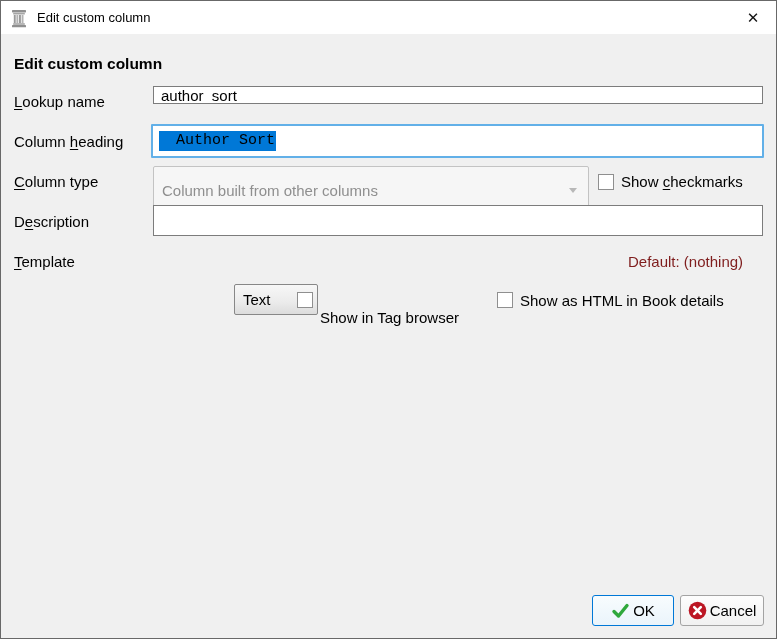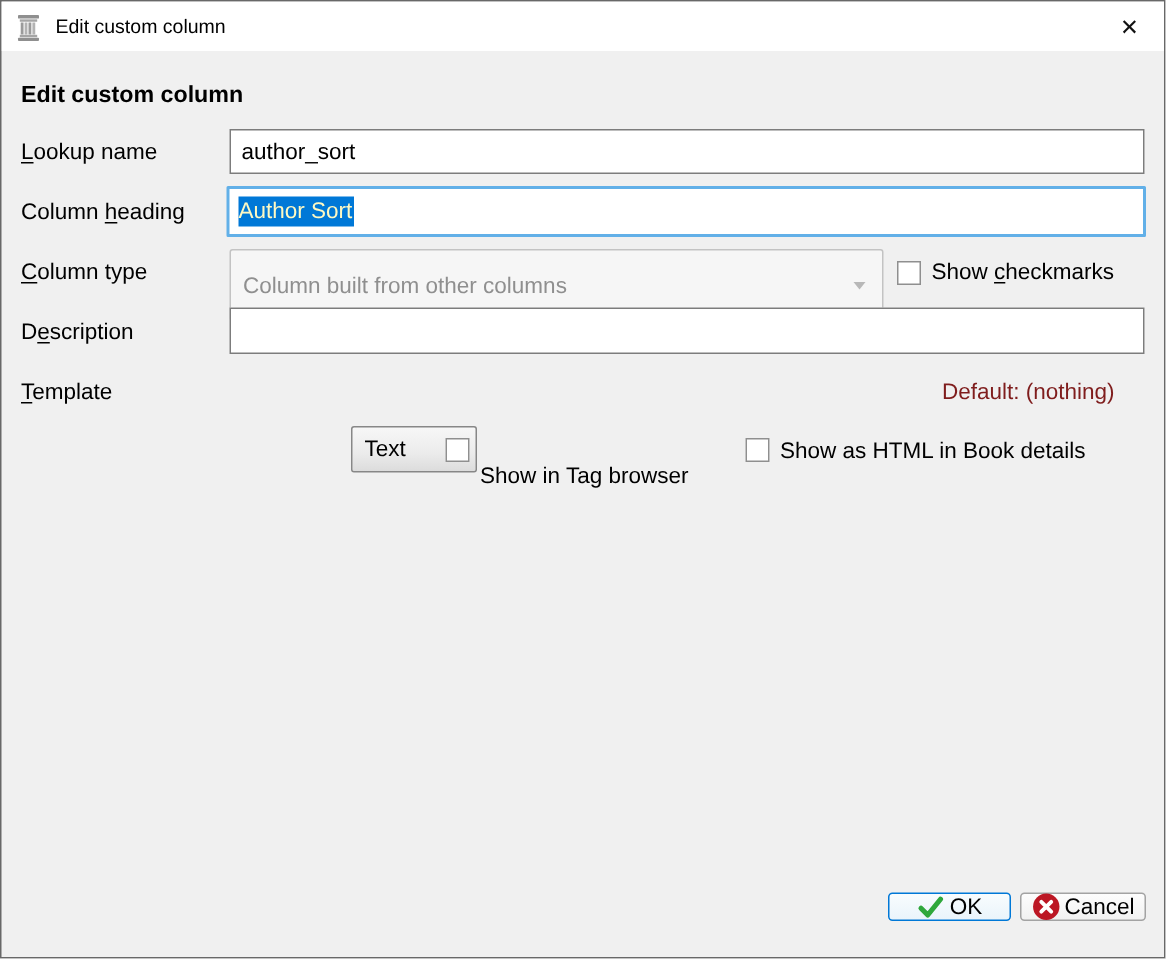--- a/index.html
+++ b/index.html
@@ -55,23 +55,24 @@
   input.tfield { outline: none; }
 
   .tfield-div { display: flex; align-items: center; }
 
   .focused-field {
     border: 2px solid #62b0e8;
     border-radius: 1px;
     padding: 0 6px;
   }
   .sel-text {
-    background: #0078d7; color: #fef9c3;
-    padding: 1px 1px 2px 0;
+    background: #0078d7; color: #000000;
+    padding: 1px 1px 2px 17px;
     white-space: pre;
+    font-family: Liberation Mono, monospace;
   }
 
   
   .combo {
     position: absolute;
     display: flex; align-items: center;
     font-size: 15px;
     border-radius: 2px;
   }
   .combo .combo-text { padding-left: 8px; flex: 1; white-space: nowrap; overflow: hidden; }
@@ -98,21 +99,21 @@
   .cbox {
     position: absolute; width: 16px; height: 16px;
     background: #fff; border: 1px solid #8f8f8f;
   }
 
   
   .note { position: absolute; font-size: 15px; color: #7f1d1d; white-space: nowrap; }
 
   
   .btn {
-    position: absolute; height: 19px;
+    position: absolute; height: 31px;
     display: flex; align-items: center; justify-content: center;
     font-size: 15px; color: #000;
     border-radius: 3px;
     gap: 3px;
     cursor: default;
   }
   .btn svg { flex: 0 0 auto; }
   .btn-ok {
     left: 591px; top: 594px; width: 82px;
     background: linear-gradient(180deg, #f8fcfe 0%, #eaf4fb 100%);
@@ -144,21 +145,21 @@
     <div class="close-btn">
       <span class="close-glyph">✕</span>
     </div>
   </div>
 
   <div class="dlg-heading">Edit custom column</div>
 
   <div class="flabel" style="left:13px; top:92px;">
     <span></span><span class="u">L</span><span>ookup name</span>
   </div>
-  <input class="tfield" style="left: 152px; top: 85px; width: 610px; height: 30px;" value="author_sort">
+  <input class="tfield" style="left: 152px; top: 85px; width: 610px; height: 18px;" value="author_sort">
 
   <div class="flabel" style="left:13px; top:132px;">
     <span>Column </span><span class="u">h</span><span>eading</span>
   </div>
   <div class="tfield tfield-div focused-field" style="left:150px; top:123px; width:613px; height:34px;">
     <span class="sel-text">Author Sort</span>
   </div>
 
   <div class="flabel" style="left:13px; top:172px;">
     <span class="u">C</span><span>olumn type</span>

